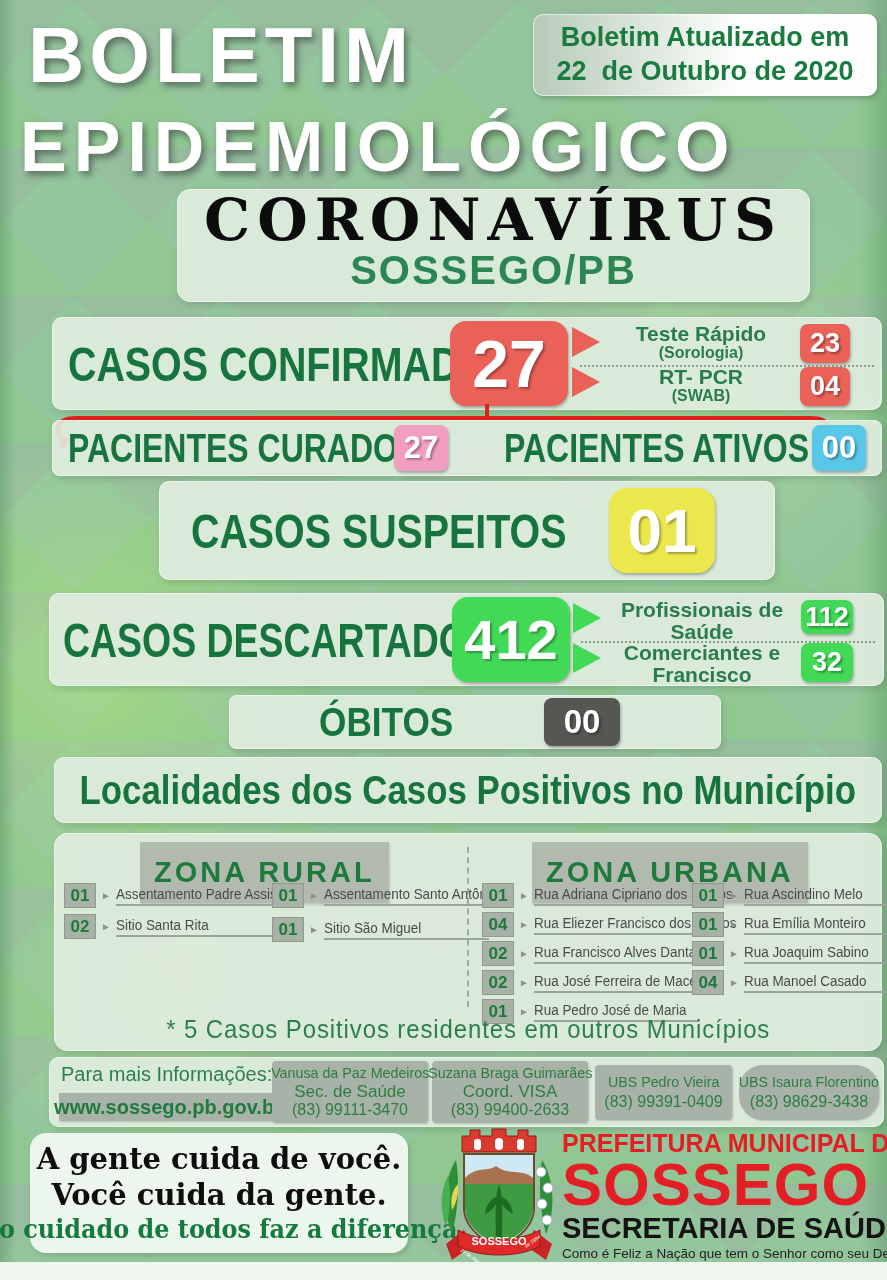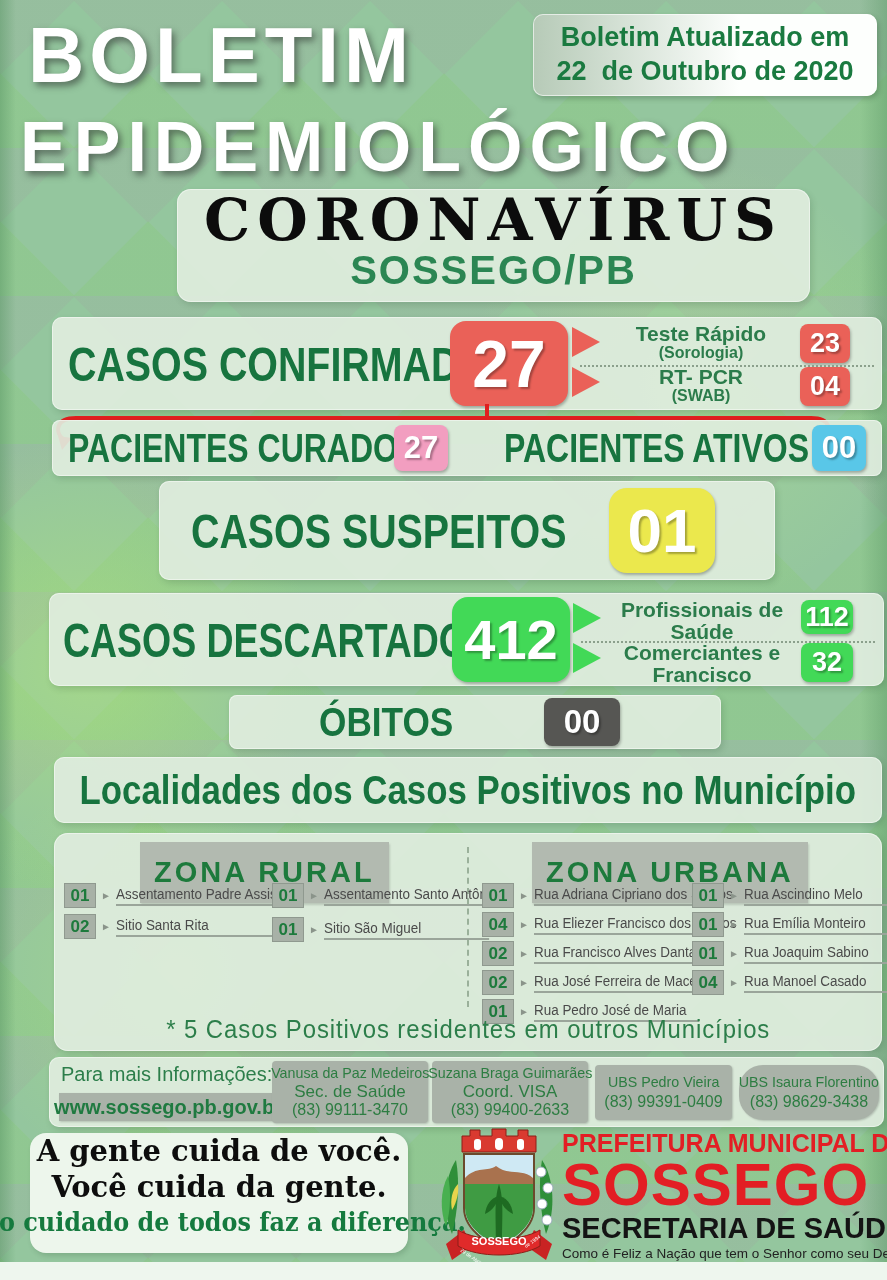--- a/index.html
+++ b/index.html
@@ -243,21 +243,21 @@
       <span class="cname">UBS Pedro Vieira</span>
       <span class="cphone">(83) 99391-0409</span>
     </div>
     <div class="card" style="left:690px;top:8px;width:140px;height:55px;gap:3px;border-radius:24px;">
       <span class="cname">UBS Isaura Florentino</span>
       <span class="cphone">(83) 98629-3438</span>
     </div>
   </div>
 
   <div class="abs" style="left:30px;top:1133px;width:378px;height:120px;background:#edf6ec;border-radius:16px;
-              box-shadow:2px 3px 5px rgba(40,70,45,.18);display:flex;flex-direction:column;align-items:center;line-height:1.25;">
+              box-shadow:2px 3px 5px rgba(40,70,45,.18);display:flex;flex-direction:column;align-items:center;justify-content:center;line-height:1.25;">
     <span class="deco" style="font-size:29px;color:#0d0d0d;">A gente cuida de você.</span>
     <span class="deco" style="font-size:29px;color:#0d0d0d;">Você cuida da gente.</span>
     <span class="deco condc" style="font-size:26px;color:#157a3e;transform:scaleX(.92);">E o cuidado de todos faz a diferença.</span>
   </div>
 
   <svg class="abs" style="left:438px;top:1126px;" width="122" height="138" viewBox="0 0 122 138">
 
     <g>
       <path d="M24 26 L24 10 L32 10 L32 4 L42 4 L42 10 L54 10 L54 3 L68 3 L68 10 L80 10 L80 4 L90 4 L90 10 L98 10 L98 26 Z" fill="#d93a30" stroke="#8c1f18" stroke-width="1"></path>
       <rect x="36" y="13" width="7" height="11" rx="3" fill="#fff"></rect>

